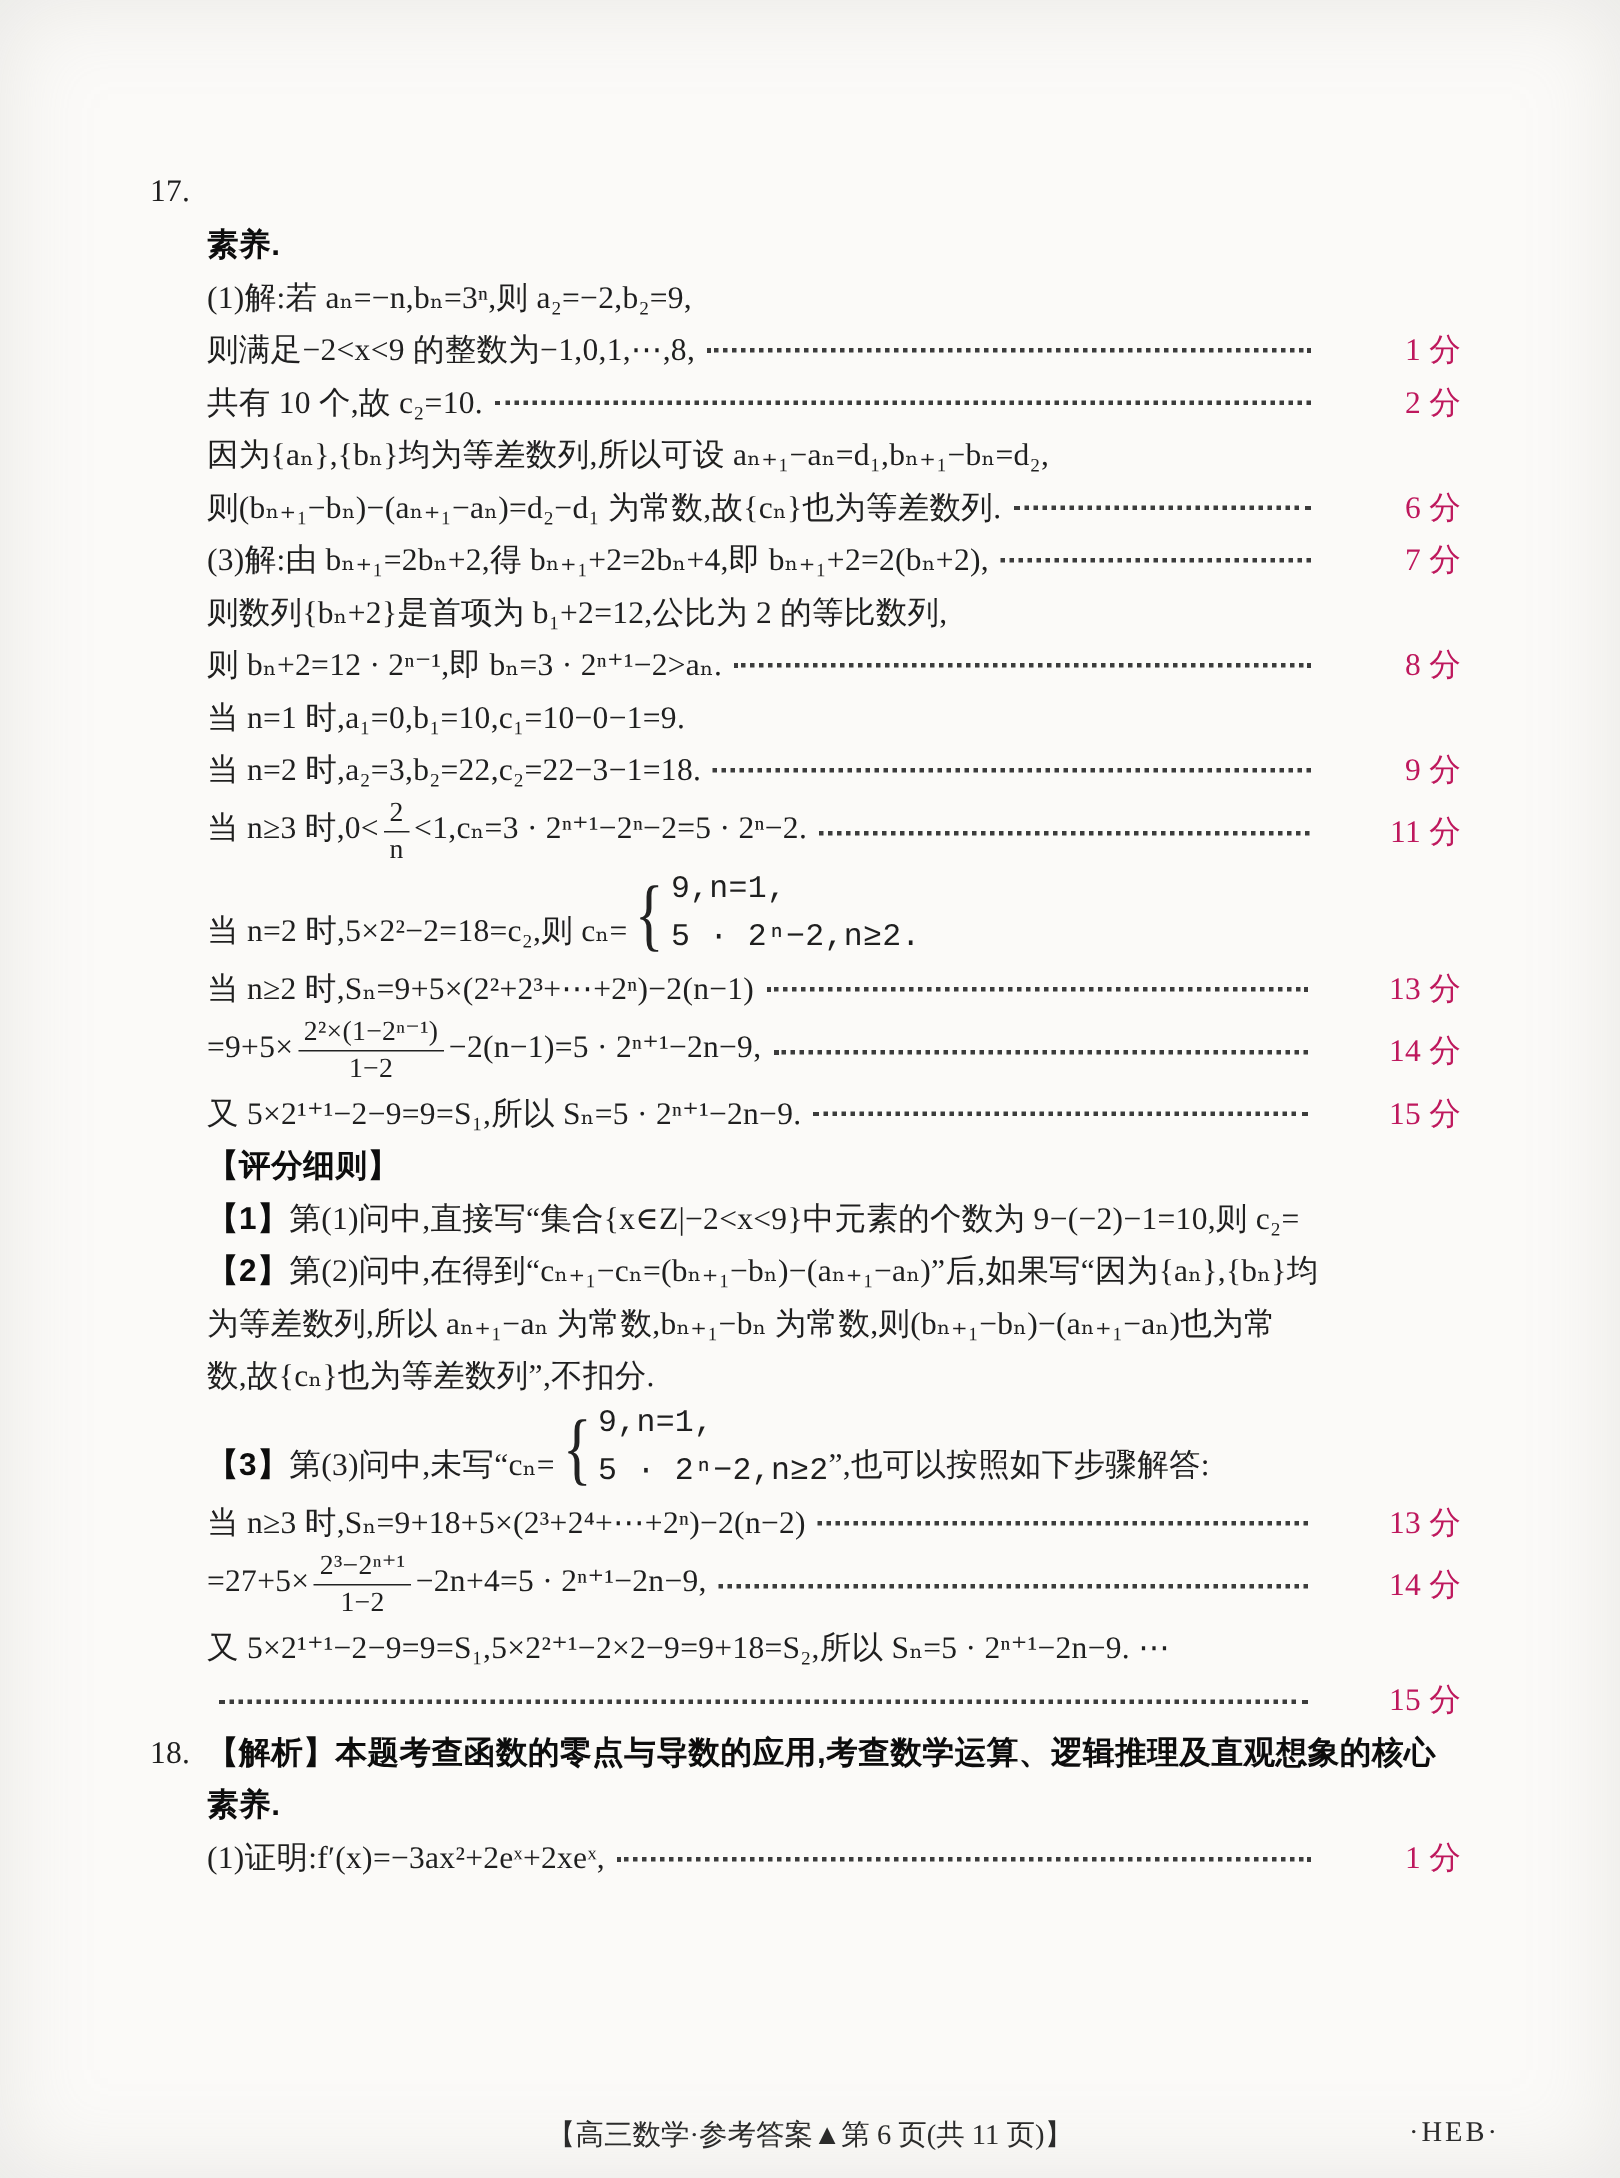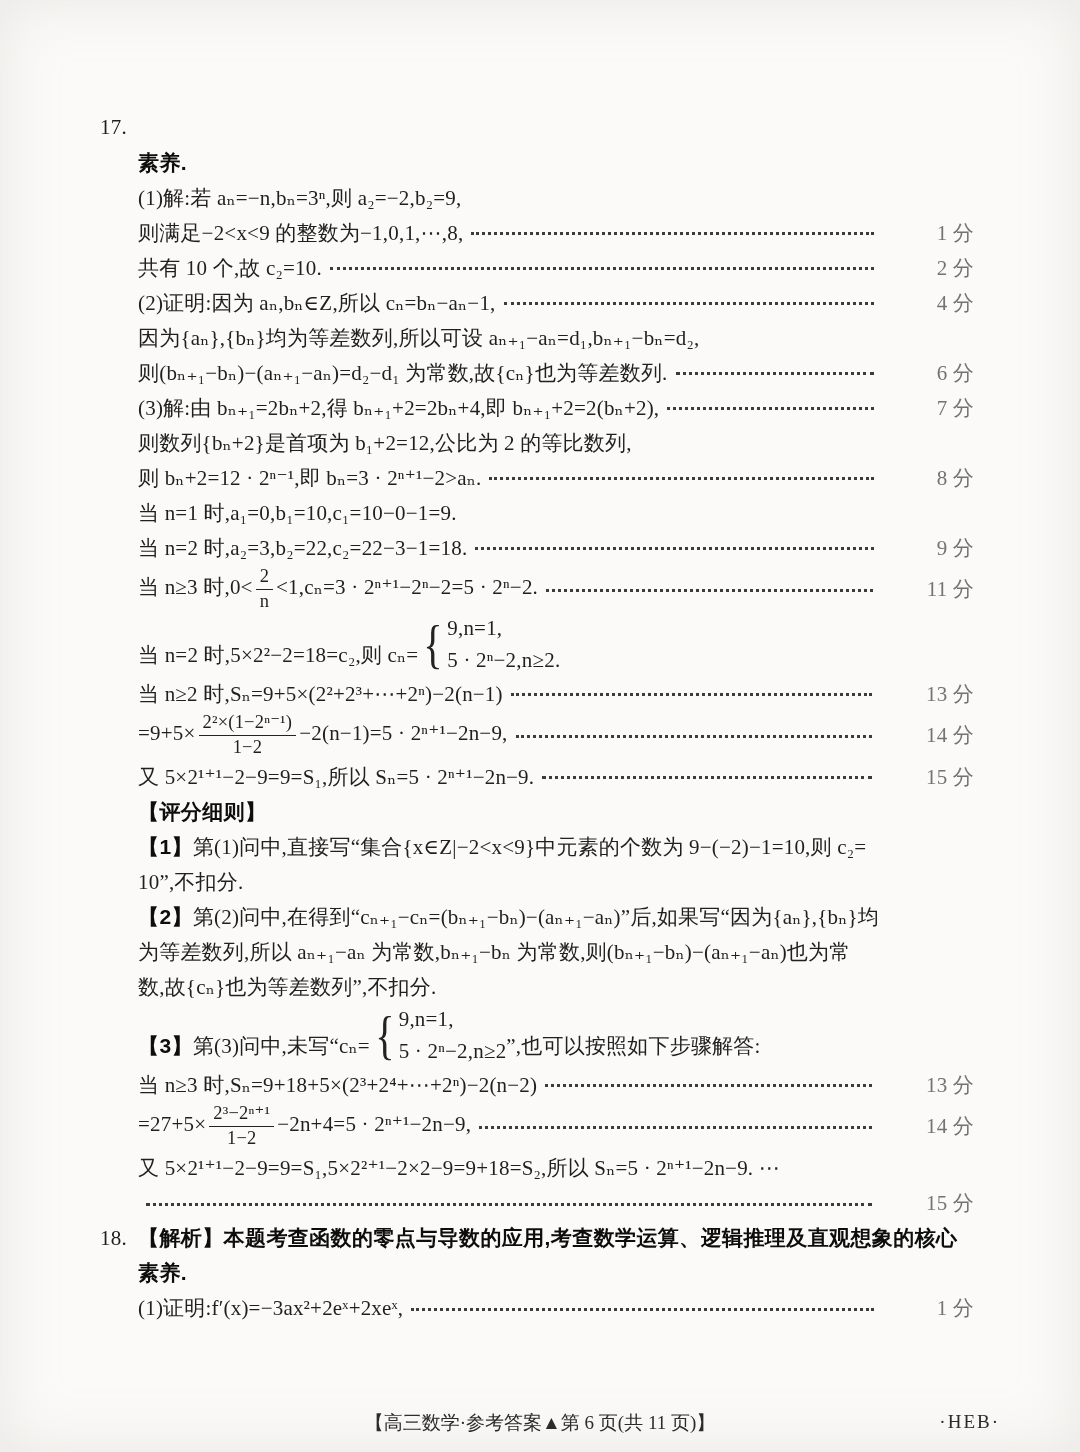--- a/index.html
+++ b/index.html
@@ -38,38 +38,38 @@
     letter-spacing:.4px;
   }
   .lead{
     flex:1;height:0;align-self:center;
     border-top:3px dotted #3c3c3c;
     margin:2px 10px 0 8px;
     min-width:14px;
   }
   .score{
     flex:none;min-width:46px;text-align:right;
-    white-space:nowrap;color:#737373;margin-left:44px;
+    white-space:nowrap;color:#be185d;margin-left:44px;
   }
   .frac{
     display:inline-flex;flex-direction:column;align-items:center;
     vertical-align:middle;margin:0 3px;
     font-size:.88em;line-height:1.25;
   }
   .frac .fn{border-bottom:1.8px solid #222;padding:0 4px 1px;}
   .frac .fd{padding:0 4px;}
   .cases{
     display:inline-flex;align-items:center;margin-left:2px;
   }
   .cases .brace{
     font-size:2.55em;font-weight:300;line-height:.95;
     transform:scaleX(.75);margin-right:1px;color:#222;
   }
   .cases .crows{display:inline-flex;flex-direction:column;text-align:left;}
-  .cases .crows span{display:block;line-height:1.5;}
+  .cases .crows span{display:block;line-height:1.5;font-family:Liberation Mono, monospace;}
   .footer{
     position:absolute;left:0;right:0;bottom:16px;
     font-size:19px;color:#2b2b2b;
     text-align:center;
     font-family:Liberation Serif, serif;
   }
   .footer .right{
     position:absolute;right:80px;top:1px;
     letter-spacing:2px;
   }
@@ -94,26 +94,20 @@
         <span class="num"></span>
         <span class="content"><span>则满足−2&lt;x&lt;9 的整数为−1,0,1,⋯,8,</span></span>
         <span class="lead"></span>
         <span class="score">1 分</span>
       </div>
       <div class="line">
         <span class="num"></span>
         <span class="content"><span>共有 10 个,故 c₂=10.</span></span>
         <span class="lead"></span>
         <span class="score">2 分</span>
-      </div>
-      <div class="line">
-        <span class="num"></span>
-        <span class="content"><span>(2)证明:因为 aₙ,bₙ∈Z,所以 cₙ=bₙ−aₙ−1,</span></span>
-        <span class="lead"></span>
-        <span class="score">4 分</span>
       </div>
       <div class="line">
         <span class="num"></span>
         <span class="content grow"><span>因为{aₙ},{bₙ}均为等差数列,所以可设 aₙ₊₁−aₙ=d₁,bₙ₊₁−bₙ=d₂,</span></span>
       </div>
       <div class="line">
         <span class="num"></span>
         <span class="content"><span>则(bₙ₊₁−bₙ)−(aₙ₊₁−aₙ)=d₂−d₁ 为常数,故{cₙ}也为等差数列.</span></span>
         <span class="lead"></span>
         <span class="score">6 分</span>
@@ -184,24 +178,20 @@
         <span class="lead"></span>
         <span class="score">15 分</span>
       </div>
       <div class="line">
         <span class="num"></span>
         <span class="content grow"><span class="seg-bold">【评分细则】</span></span>
       </div>
       <div class="line">
         <span class="num"></span>
         <span class="content grow"><span class="seg-bold">【1】</span><span>第(1)问中,直接写“集合{x∈Z|−2&lt;x&lt;9}中元素的个数为 9−(−2)−1=10,则 c₂=</span></span>
-      </div>
-      <div class="line">
-        <span class="num"></span>
-        <span class="content grow"><span>10”,不扣分.</span></span>
       </div>
       <div class="line">
         <span class="num"></span>
         <span class="content grow"><span class="seg-bold">【2】</span><span>第(2)问中,在得到“cₙ₊₁−cₙ=(bₙ₊₁−bₙ)−(aₙ₊₁−aₙ)”后,如果写“因为{aₙ},{bₙ}均</span></span>
       </div>
       <div class="line">
         <span class="num"></span>
         <span class="content grow"><span>为等差数列,所以 aₙ₊₁−aₙ 为常数,bₙ₊₁−bₙ 为常数,则(bₙ₊₁−bₙ)−(aₙ₊₁−aₙ)也为常</span></span>
       </div>
       <div class="line">

